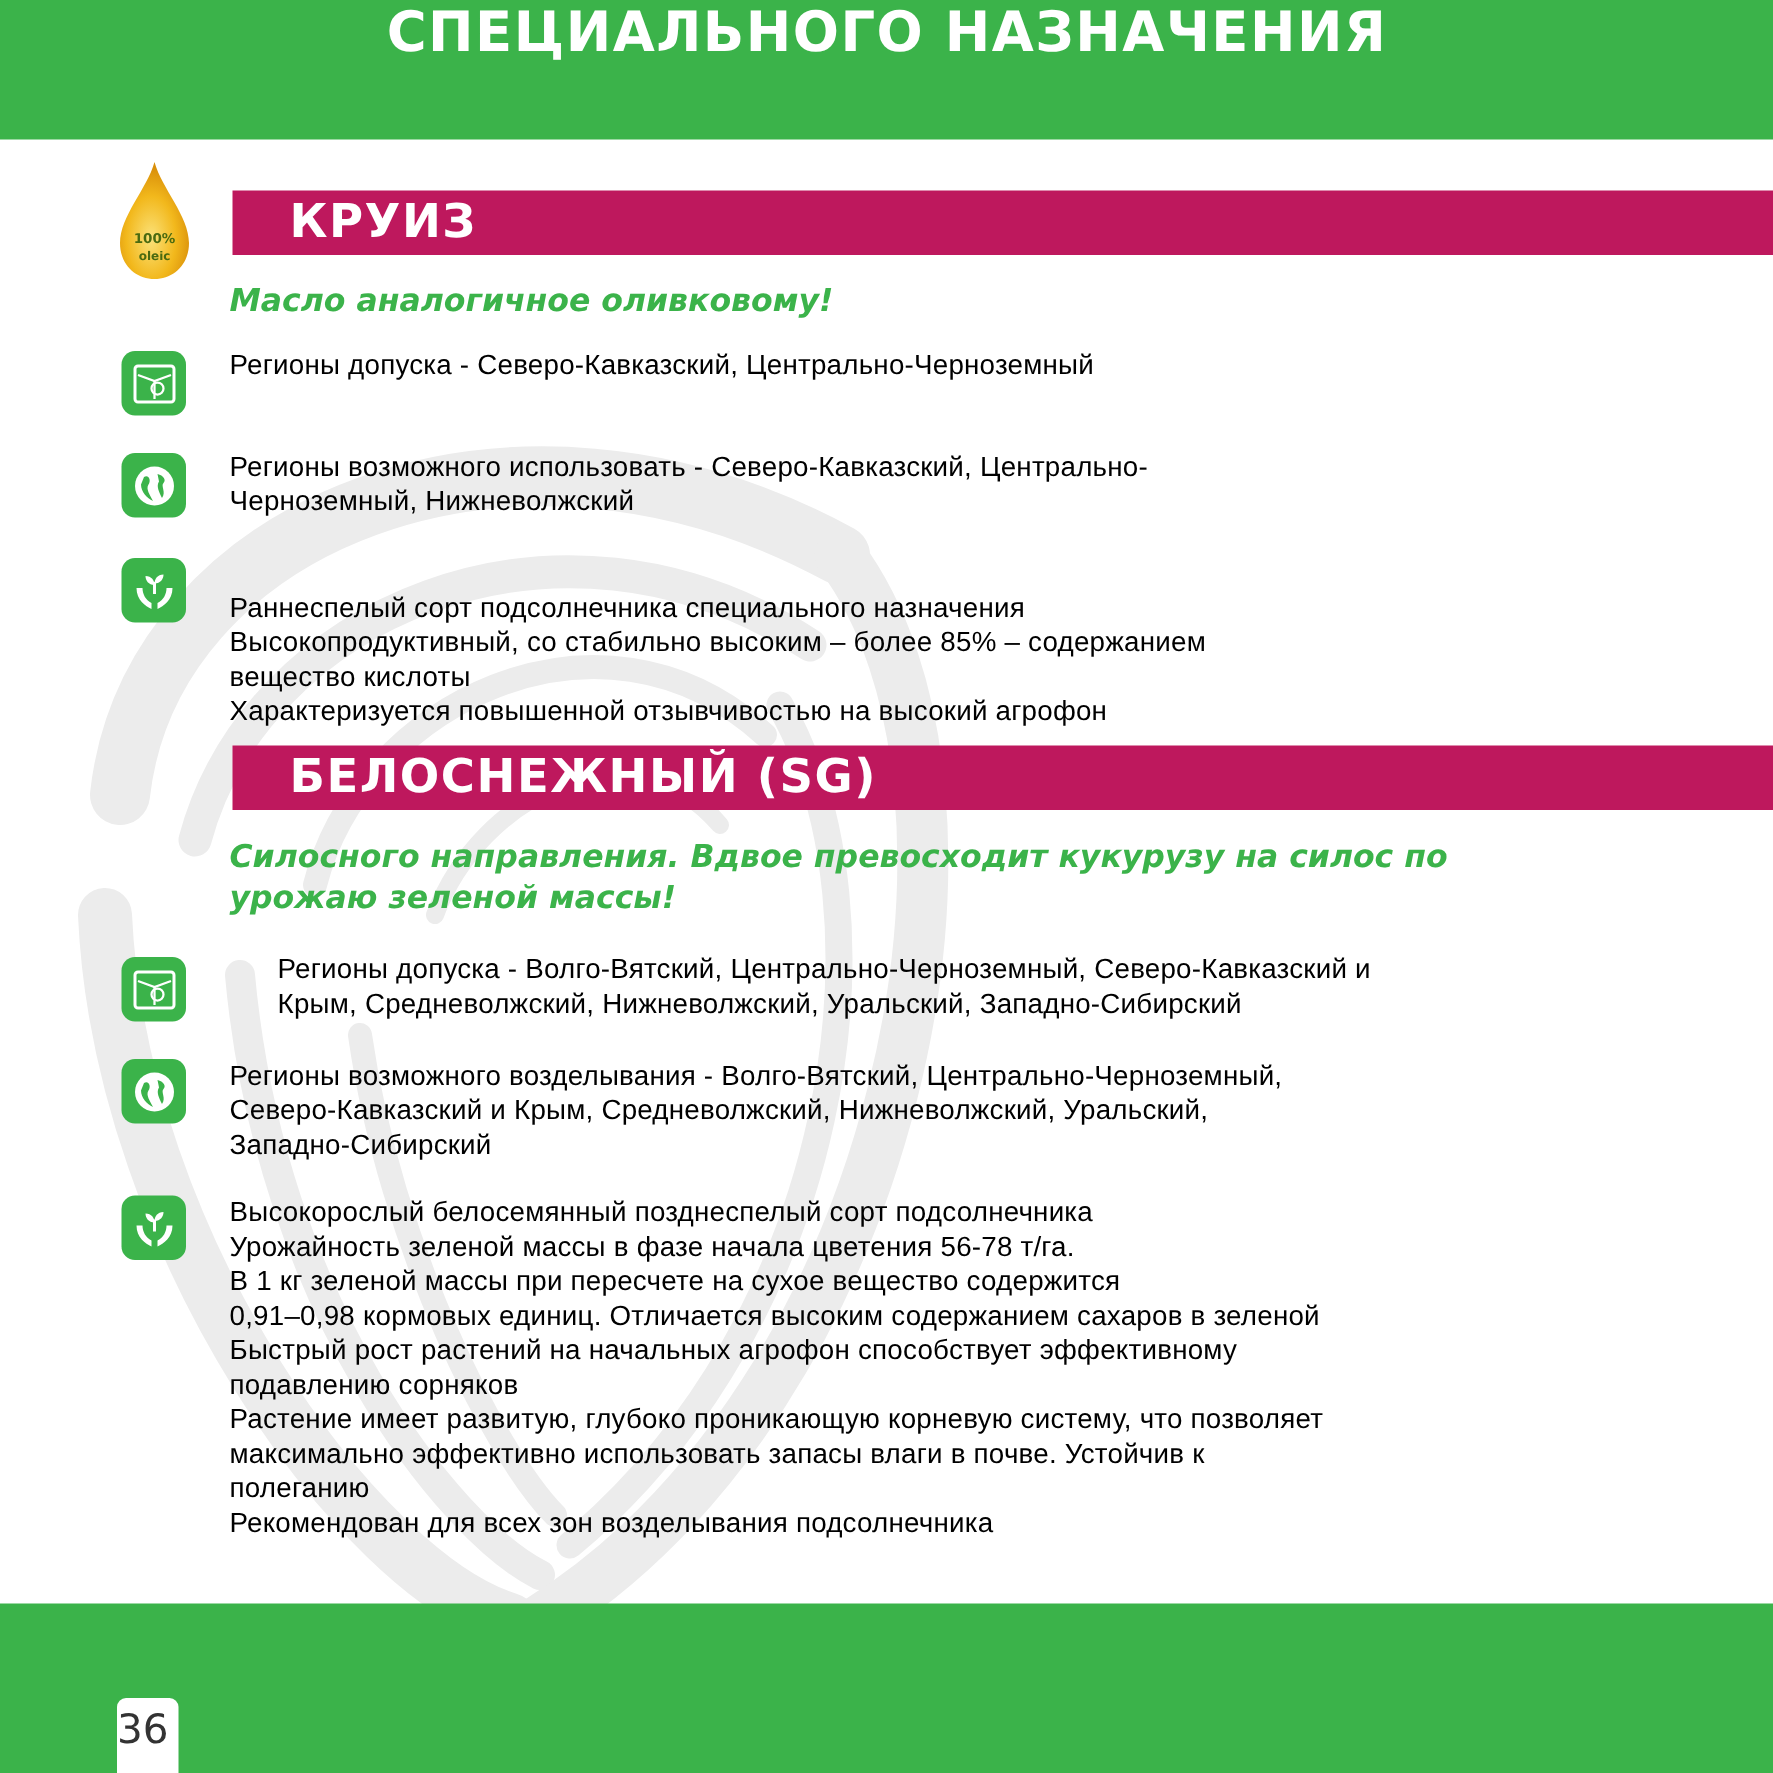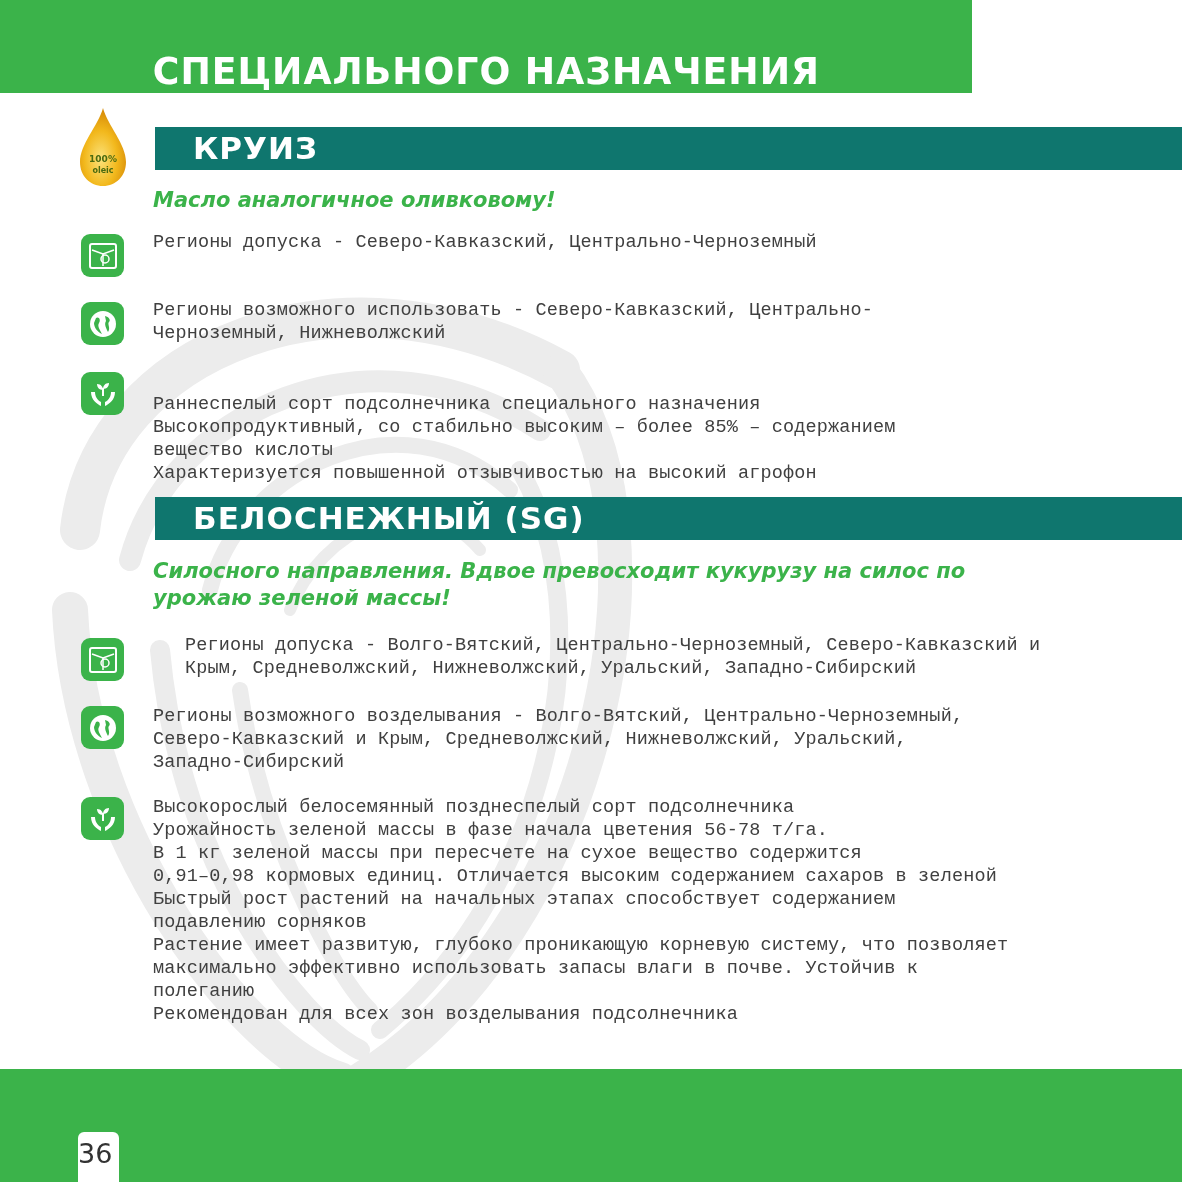--- a/index.html
+++ b/index.html
@@ -3,48 +3,48 @@
 <meta charset="utf-8">
 <style>
   html, body { margin: 0; padding: 0; }
   body {
     width: 1182px; height: 1182px; position: relative; overflow: hidden;
     background: #ffffff;
     font-family: "Liberation Sans", "DejaVu Sans", sans-serif;
     color: #3a3a3a;
   }
   .top-banner {
-    position: absolute; left: 0; top: 0; width: 972px; height: 93px;
+    position: absolute; left: 0; top: 0; width: 1182px; height: 93px;
     background: #3bb34a;
-    display: flex; align-items: flex-end; justify-content: center;
+    display: flex; align-items: flex-start; justify-content: center;
   }
   .top-banner h1 {
     margin: 0; color: #fff; font-size: 37px; font-weight: bold;
     letter-spacing: 1px; font-family: "DejaVu Sans", sans-serif;
     transform: scaleX(0.98);
   }
   .watermark { position: absolute; left: 40px; top: 230px; width: 620px; height: 860px; pointer-events: none; }
   .section-bar {
     position: absolute; left: 155px; width: 1027px; height: 43px;
-    background: #0f766e;
+    background: #be185d;
   }
   .section-bar h2 {
     margin: 0; position: absolute; left: 38px; top: 3px;
     color: #fff; font-size: 31px; font-weight: bold; letter-spacing: 1px;
     font-family: "DejaVu Sans", sans-serif;
   }
   .tagline {
     position: absolute; left: 153px; color: #3bb34a;
     font-size: 21px; font-weight: bold; font-style: italic; line-height: 27px;
     font-family: "DejaVu Sans", sans-serif;
   }
   .row-text {
     position: absolute; left: 153px; width: 930px;
-    font-size: 18.5px; line-height: 23px; color: #404040;
-    font-family: Liberation Mono, monospace; letter-spacing: 0.15px;
+    font-size: 18.5px; line-height: 23px; color: #000000;
+    font-family: Liberation Sans, sans-serif; letter-spacing: 0.15px;
   }
   .row-text div { white-space: pre; }
   .icon {
     position: absolute; left: 81px; width: 43px; height: 43px;
     background: #3bb34a; border-radius: 9px;
     display: flex; align-items: center; justify-content: center;
   }
   .drop-icon { position: absolute; left: 74px; top: 104px; width: 58px; height: 86px; }
   .bottom-band {
     position: absolute; left: 0; top: 1069px; width: 1182px; height: 113px;
@@ -173,21 +173,21 @@
       <path d="M16 18 V10" stroke="#fff" stroke-width="2"></path>
       <path d="M16 12 C 12 12, 10 9, 10 6 C 14 6, 16 9, 16 12 Z M16 11 C 20 11, 22 8, 22 5 C 18 5, 16 8, 16 11 Z" fill="#fff"></path>
       <path d="M4 14 C 4 22, 10 26, 14 28 V24 C 10 22, 8 18, 8 14 Z M28 14 C 28 22, 22 26, 18 28 V24 C 22 22, 24 18, 24 14 Z" fill="#fff"></path>
     </svg>
 </div>
 <div class="row-text" style="top:796px;">
   <div>Высокорослый белосемянный позднеспелый сорт подсолнечника</div>
   <div>Урожайность зеленой массы в фазе начала цветения 56-78 т/га.</div>
   <div>В 1 кг зеленой массы при пересчете на сухое вещество содержится</div>
   <div>0,91–0,98 кормовых единиц. Отличается высоким содержанием сахаров в зеленой</div>
-  <div>Быстрый рост растений на начальных этапах способствует содержанием</div>
+  <div>Быстрый рост растений на начальных агрофон способствует эффективному</div>
   <div>подавлению сорняков</div>
   <div>Растение имеет развитую, глубоко проникающую корневую систему, что позволяет</div>
   <div>максимально эффективно использовать запасы влаги в почве. Устойчив к</div>
   <div>полеганию</div>
   <div>Рекомендован для всех зон возделывания подсолнечника</div>
 </div>
 
 <div class="bottom-band"></div>
 <div class="page-num">36</div>
 

